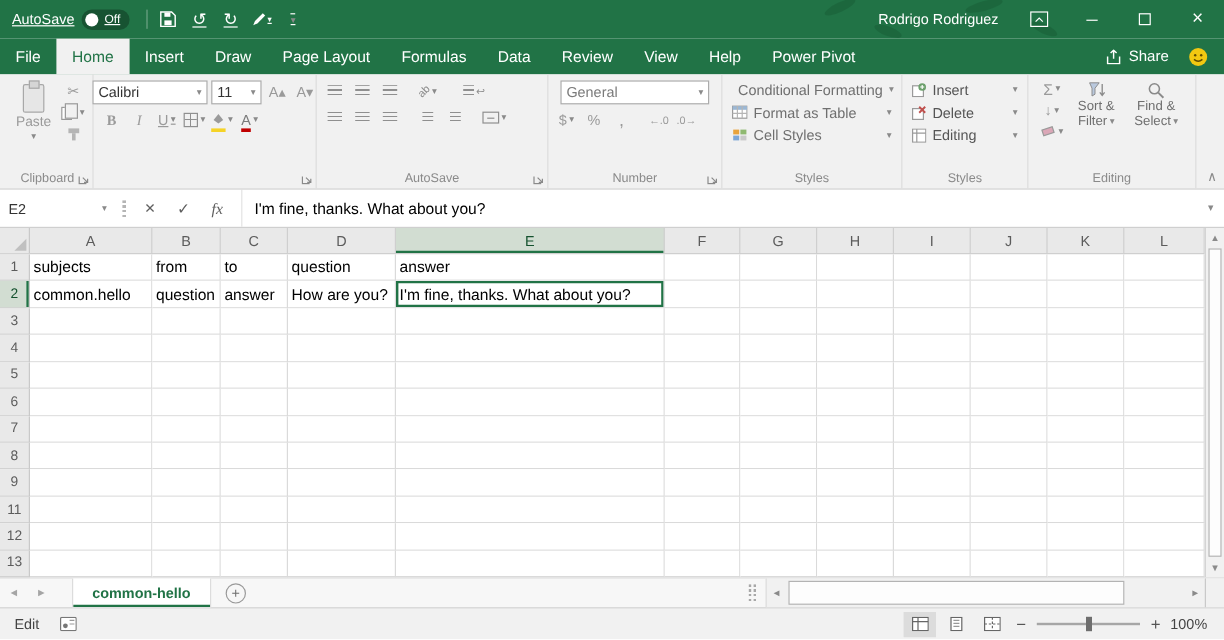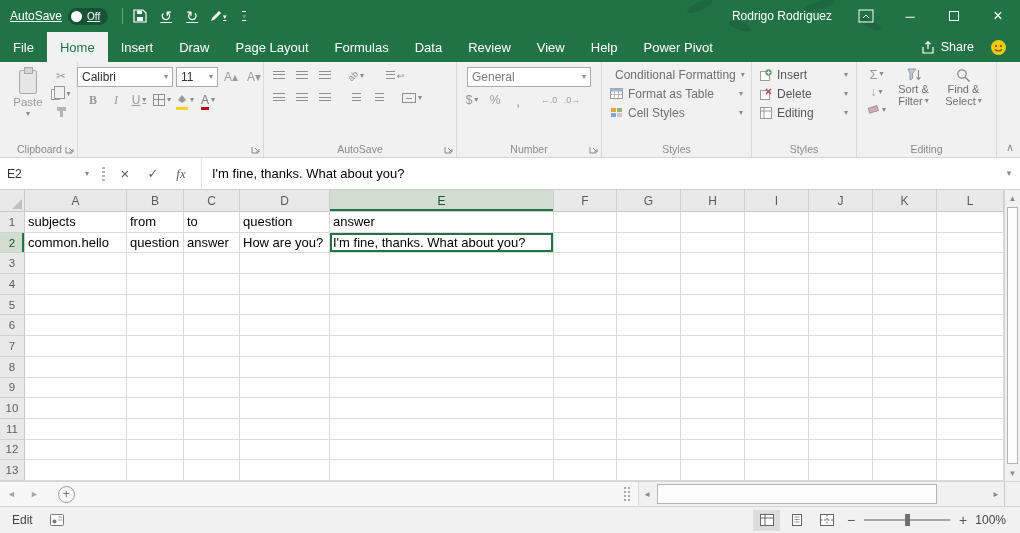--- a/index.html
+++ b/index.html
@@ -650,35 +650,20 @@
           <div class="cell" style="width: 224px;"></div>
           <div class="cell" style="width: 63px;"></div>
           <div class="cell" style="width: 64px;"></div>
           <div class="cell" style="width: 64px;"></div>
           <div class="cell" style="width: 64px;"></div>
           <div class="cell" style="width: 64px;"></div>
           <div class="cell" style="width: 64px;"></div>
           <div class="cell" style="width: 67px;"></div>
         </div>
         <div class="grow">
-          <div class="rowhdr">10</div>
-          <div class="cell" style="width: 102px;"></div>
-          <div class="cell" style="width: 57px;"></div>
-          <div class="cell" style="width: 56px;"></div>
-          <div class="cell" style="width: 90px;"></div>
-          <div class="cell" style="width: 224px;"></div>
-          <div class="cell" style="width: 63px;"></div>
-          <div class="cell" style="width: 64px;"></div>
-          <div class="cell" style="width: 64px;"></div>
-          <div class="cell" style="width: 64px;"></div>
-          <div class="cell" style="width: 64px;"></div>
-          <div class="cell" style="width: 64px;"></div>
-          <div class="cell" style="width: 67px;"></div>
-        </div>
-        <div class="grow">
           <div class="rowhdr">11</div>
           <div class="cell" style="width: 102px;"></div>
           <div class="cell" style="width: 57px;"></div>
           <div class="cell" style="width: 56px;"></div>
           <div class="cell" style="width: 90px;"></div>
           <div class="cell" style="width: 224px;"></div>
           <div class="cell" style="width: 63px;"></div>
           <div class="cell" style="width: 64px;"></div>
           <div class="cell" style="width: 64px;"></div>
           <div class="cell" style="width: 64px;"></div>
@@ -724,20 +709,23 @@
       <div class="vthumb"></div>
       <div class="varrow">
           <span>▼</span>
         </div>
     </div>
   </div>
 
   <div class="sheetbar">
     <span class="snav"><span>◄</span></span>
     <span class="snav"><span>►</span></span>
+    <div class="stab">
+        <span>common-hello</span>
+      </div>
     <div class="addsheet">
         <span>+</span>
       </div>
     <div class="ssplit">
         <i></i>
         <i></i>
       </div>
     <div class="hscroll">
       <div class="harrow"><span>◄</span></div>
       <div class="htrack">

